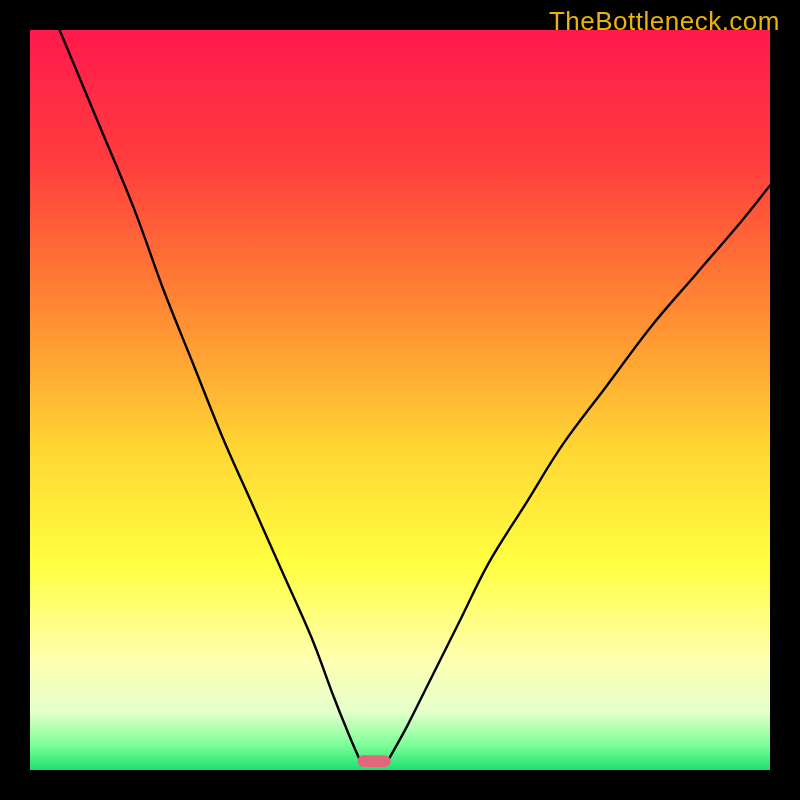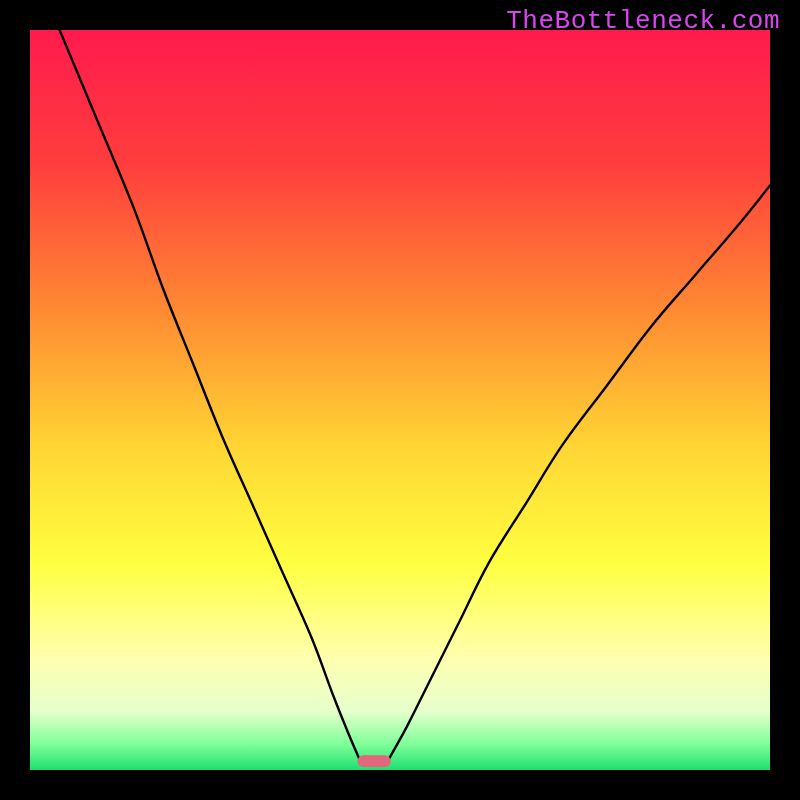--- a/index.html
+++ b/index.html
@@ -10,23 +10,23 @@
   .frame {
     width: 800px;
     height: 800px;
     position: relative;
     background: #000;
   }
   .watermark {
     position: absolute;
     top: 6px;
     right: 20px;
-    font-family: Liberation Mono, monospace;
+    font-family: Liberation Sans, sans-serif;
     font-size: 26px;
-    color: #d946ef;
+    color: #eab308;
     font-weight: 500;
     letter-spacing: 0.5px;
   }
   .plot {
     position: absolute;
     left: 30px;
     top: 30px;
     width: 740px;
     height: 740px;
   }

